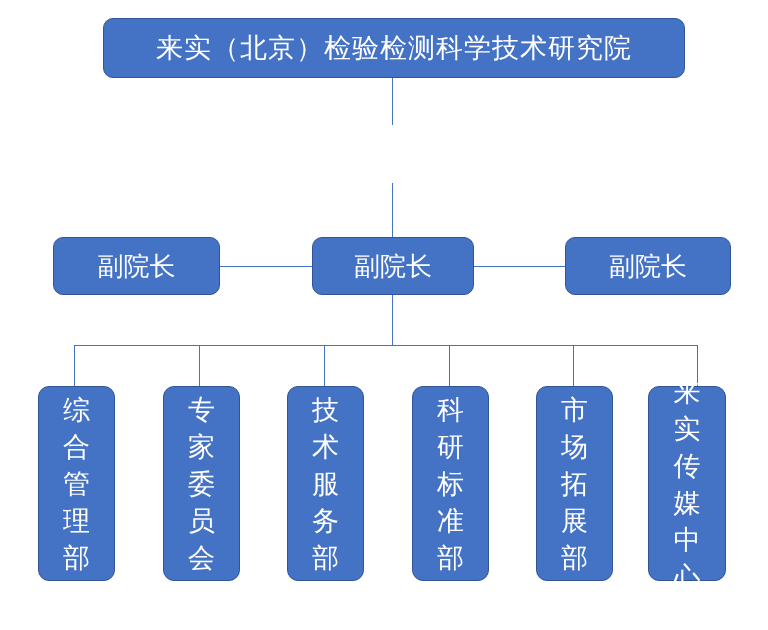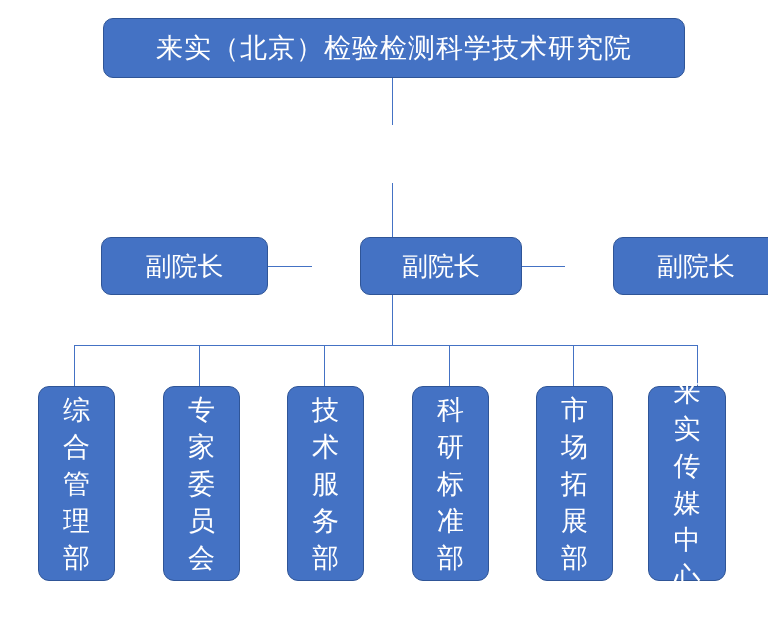--- a/index.html
+++ b/index.html
@@ -57,21 +57,20 @@
     width: 163px;
     height: 58px;
     font-size: 26px;
   }
 
   
   .vice {
     top: 237px;
     height: 58px;
     font-size: 26px;
-    margin-left: 48px;
   }
   #node-vice-left   { left: 53px;  width: 167px; }
   #node-vice-center { left: 312px; width: 162px; }
   #node-vice-right  { left: 565px; width: 166px; }
 
   
   .dept {
     top: 386px;
     width: 77px;
     height: 195px;

